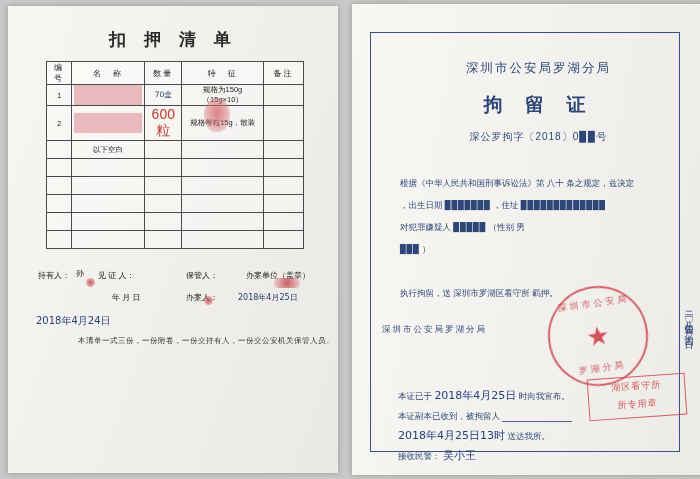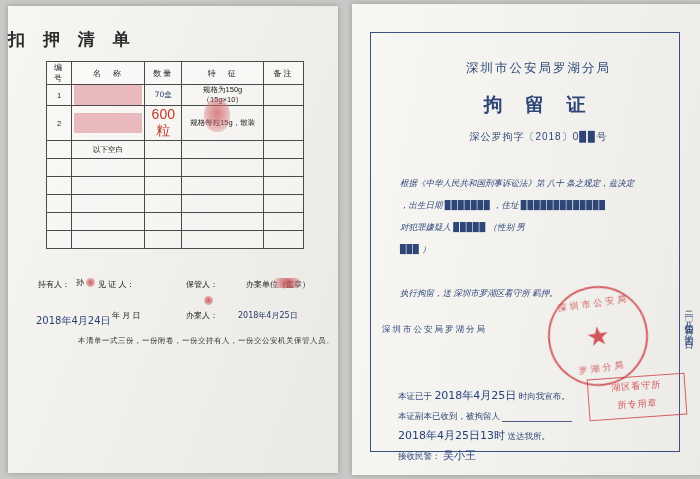--- a/index.html
+++ b/index.html
@@ -17,21 +17,21 @@
     position:absolute;left:8px;top:6px;width:330px;height:467px;
     background:linear-gradient(110deg,#f7f6f3 0%,#f2f0ec 45%,#ebe9e5 100%);
   }
   .doc-right{
     position:absolute;left:352px;top:4px;width:344px;height:471px;
     background:linear-gradient(100deg,#f8f7f4 0%,#f3f1ee 50%,#eceae6 100%);
     padding-left:29px;
   }
   
   .l-title{
-    position:absolute;top:22px;left:0;width:100%;text-align:left;
+    position:absolute;top:22px;left:0;width:100%;text-align:center;
     font-size:17px;font-weight:bold;letter-spacing:6px;color:#2a2a2a;
     font-family:"DejaVu Sans",sans-serif;
   }
   table.inv{
     position:absolute;left:38px;top:55px;width:258px;
     border-collapse:collapse;font-size:7.5px;color:#222;
     background:rgba(255,255,255,.35);
   }
   table.inv th,table.inv td{
     border:1px solid #4a4a4a;height:17px;text-align:center;vertical-align:middle;
@@ -47,21 +47,21 @@
     color:transparent;filter:blur(.4px);
   }
   .qty-red{color:#c0392b;font-weight:bold;font-size:14px;margin-left:23px;}
   .thumbprint{
     position:absolute;left:196px;top:92px;width:26px;height:34px;
     border-radius:50% 50% 45% 45%;
     background:radial-gradient(ellipse at 50% 45%,rgba(208,90,96,.75),rgba(214,120,124,.45) 60%,rgba(230,180,182,.15) 100%);
     filter:blur(.3px);
   }
   .sign-block{position:absolute;left:30px;top:264px;width:280px;font-size:8px;color:#222;}
-  .sign-line{position:relative;height:22px;margin-top:9px;}
+  .sign-line{position:relative;height:22px;}
   .sl-item{position:absolute;white-space:nowrap;}
   .date-hand{
     position:absolute;left:28px;top:308px;font-size:10px;color:#2b3f77;
     font-family:"DejaVu Sans",sans-serif;
   }
   .foot-note{position:absolute;left:30px;top:330px;font-size:7.5px;color:#333;letter-spacing:.5px;margin-left:40px;}
   .red-dot{
     position:absolute;width:9px;height:9px;border-radius:50%;
     background:radial-gradient(circle,rgba(196,70,76,.85),rgba(220,150,152,.25));
   }
@@ -78,21 +78,21 @@
   .r-title{
     position:absolute;top:88px;left:0;width:100%;text-align:center;
     font-size:19px;font-weight:bold;color:#2d4677;letter-spacing:8px;
     font-family:"DejaVu Sans",sans-serif;
   }
   .r-docno{
     position:absolute;top:126px;left:0;width:100%;text-align:center;
     font-size:10px;color:#2d4677;letter-spacing:1px;
   }
   .r-body{position:absolute;left:48px;top:168px;width:252px;font-size:8.5px;color:#2d4677;line-height:22px;}
-  .r-body .row{position:relative;height:22px;white-space:nowrap;font-style:italic;}
+  .r-body .row{position:relative;height:22px;white-space:nowrap;}
   .ul{display:inline-block;border-bottom:1px solid #4a5f8a;height:12px;vertical-align:-3px;}
   .stamp{
     position:absolute;left:196px;top:282px;width:96px;height:96px;border-radius:50%;
     border:2.5px solid rgba(200,50,56,.75);
     color:rgba(198,45,52,.8);
     transform:rotate(-8deg);
     filter:blur(.2px);
   }
   .stamp .star{
     position:absolute;left:50%;top:50%;transform:translate(-50%,-50%);

